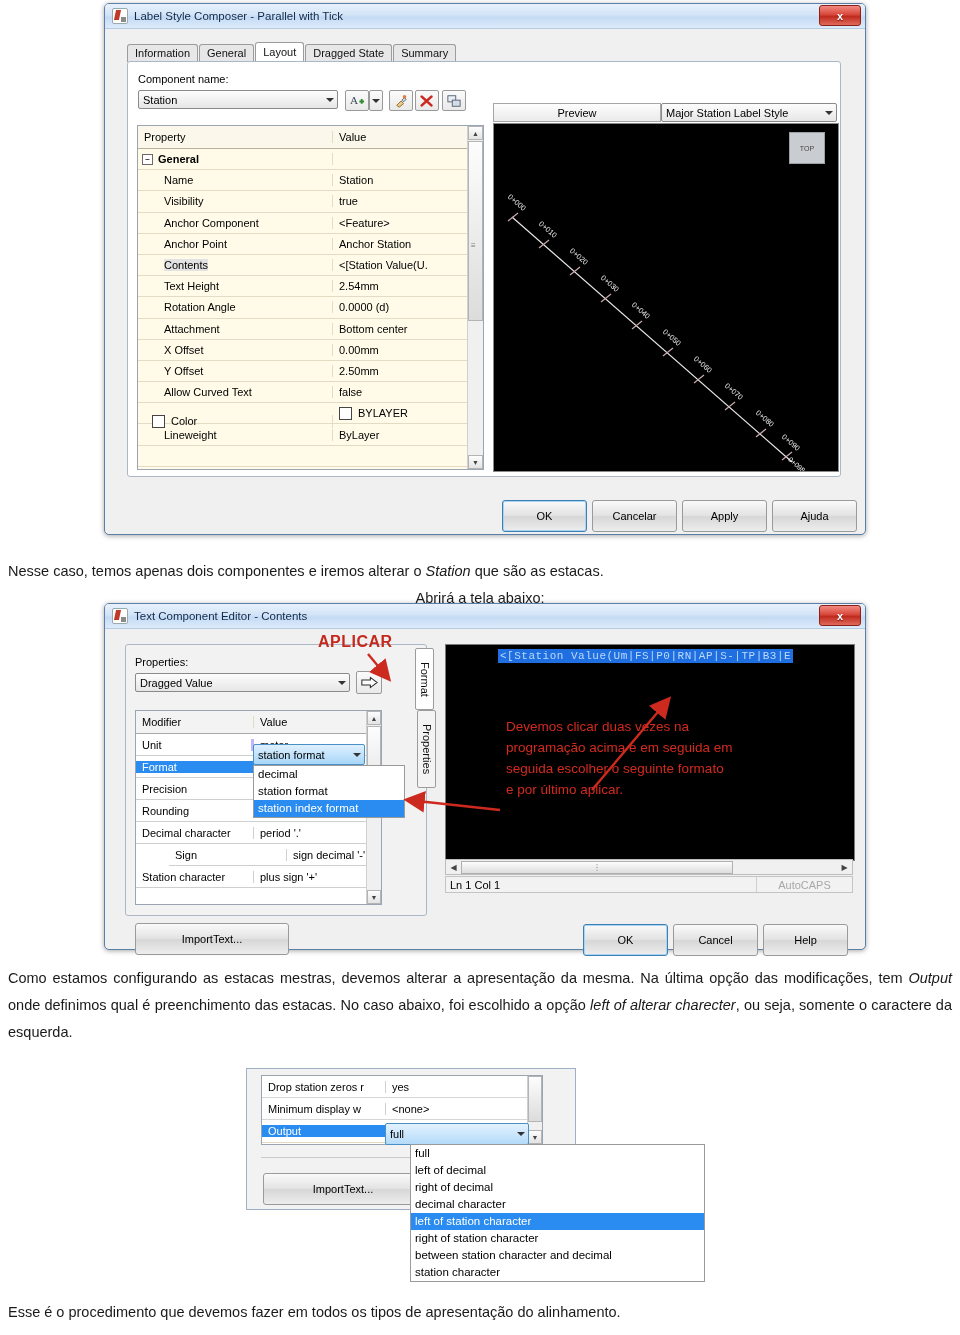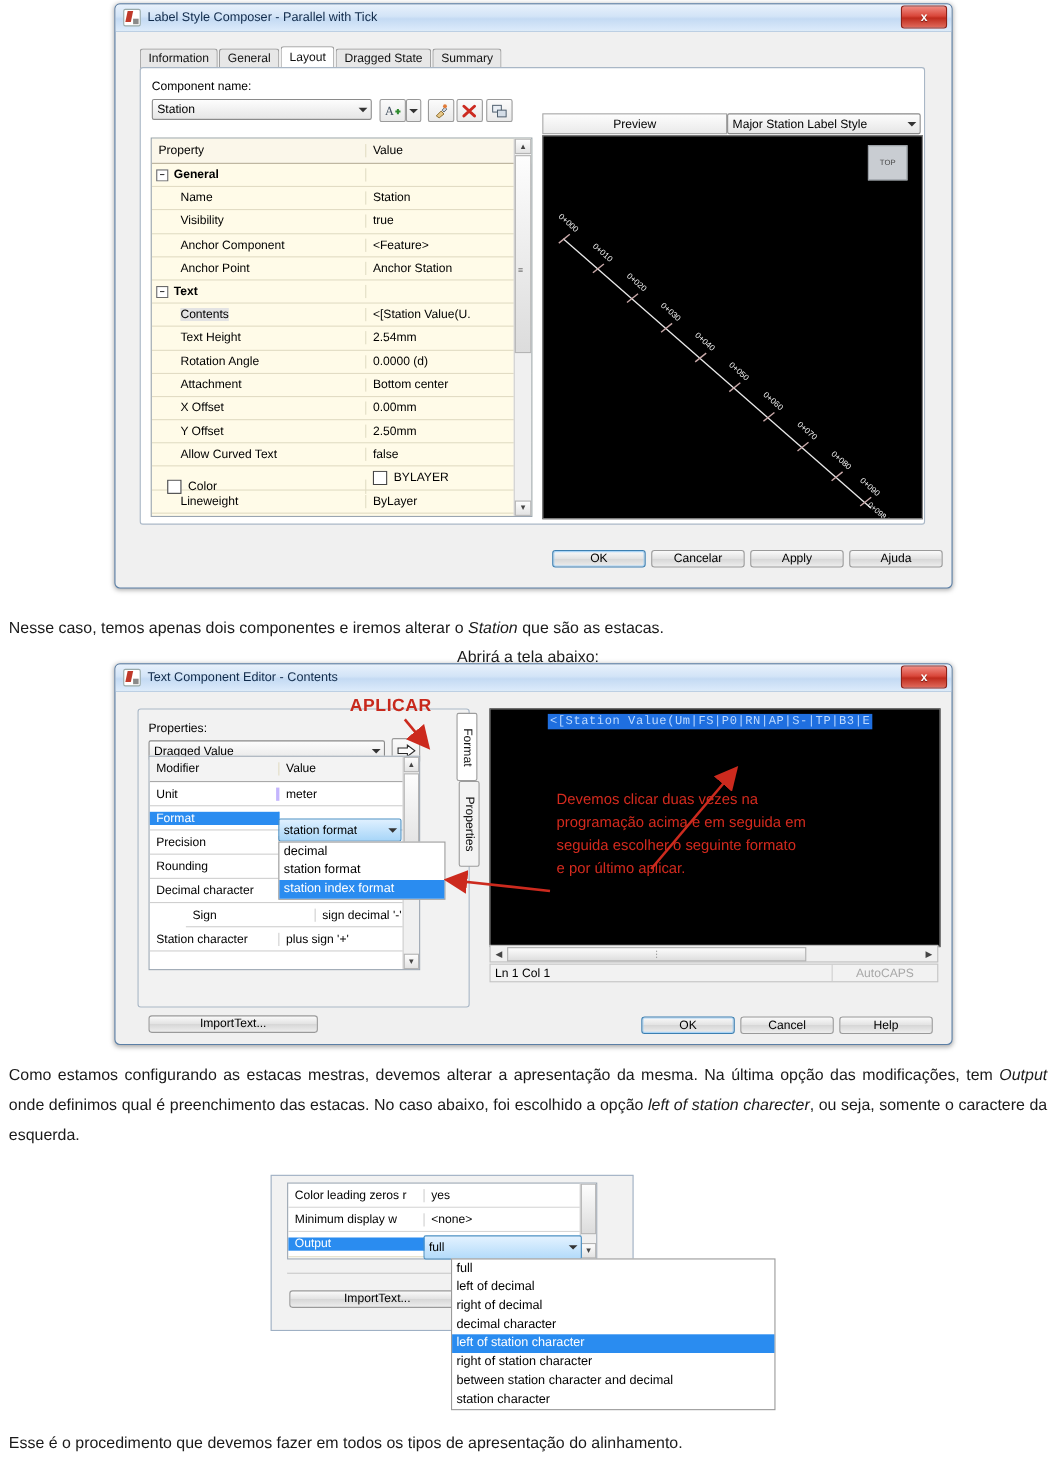--- a/index.html
+++ b/index.html
@@ -32,21 +32,21 @@
        border:1px solid #9c9c9c;border-bottom:none;border-top-left-radius:3px;border-top-right-radius:3px;
        margin-right:1px;color:#111;white-space:nowrap;}
   .tab.active{background:#fff;height:19px;line-height:19px;font-weight:normal;}
   
   .lbl{font-size:11px;color:#000;position:absolute;white-space:nowrap;}
   .combo{position:absolute;height:19px;background:linear-gradient(180deg,#fdfdfd,#e6e6e6);
          border:1px solid #8a8a8a;border-radius:2px;font-size:11px;display:flex;align-items:center;
          padding-left:4px;color:#000;box-sizing:border-box;}
   .combo .arrow{position:absolute;right:3px;top:50%;margin-top:-2px;width:0;height:0;
          border-left:4px solid transparent;border-right:4px solid transparent;border-top:4px solid #333;}
-  .btn{position:absolute;height:16px;background:linear-gradient(180deg,#fafafa,#e3e3e3 48%,#d7d7d7 52%,#ededed);
+  .btn{position:absolute;height:32px;background:linear-gradient(180deg,#fafafa,#e3e3e3 48%,#d7d7d7 52%,#ededed);
        border:1px solid #9a9a9a;border-radius:3px;font-size:11px;display:flex;align-items:center;
        justify-content:center;color:#000;box-sizing:border-box;}
   .btn.default{border:1px solid #3c7fb1;box-shadow:0 0 0 1px #aad4f5 inset;}
   .tbtn{position:absolute;height:21px;background:linear-gradient(180deg,#fbfbfb,#e9e9e9);
         border:1px solid #9a9a9a;border-radius:2px;box-sizing:border-box;
         display:flex;align-items:center;justify-content:center;}
   
   .grid{position:absolute;background:#fffbe8;border:1px solid #9aa5b1;box-sizing:border-box;overflow:hidden;}
   .grow{display:flex;height:20.2px;border-bottom:1px solid #e2dcc4;font-size:11px;align-items:center;}
   .ghead{background:#fbf7ea;border-bottom:1px solid #b9b09a;font-size:11px;}
@@ -187,26 +187,20 @@
       </div>
       <div class="grow">
         <div class="gname indent">Anchor Component</div>
         <div class="gval">&lt;Feature&gt;</div>
       </div>
       <div class="grow">
         <div class="gname indent">Anchor Point</div>
         <div class="gval">Anchor Station</div>
       </div>
       <div class="grow">
-        <div class="gname cat">
-          <span class="expander">–</span><span>Text</span>
-        </div>
-          <div class="gval"></div>
-      </div>
-      <div class="grow">
         <div class="gname indent">
           <span class="sel-soft">Contents</span>
         </div>
         <div class="gval">&lt;[Station Value(U.</div>
       </div>
       <div class="grow">
         <div class="gname indent">Text Height</div>
         <div class="gval">2.54mm</div>
       </div>
       <div class="grow">
@@ -318,21 +312,21 @@
     <div class="combo" style="left:30px;top:45px;width:215px;">
       <span>Dragged Value</span>
       <span class="arrow"></span>
     </div>
     <div class="tbtn" style="left:251px;top:43px;width:26px;height:23px;">
       <svg width="17" height="13" viewBox="0 0 20 14">
         <path d="M1 4 H11 V1 L19 7 L11 13 V10 H1 Z" fill="#fdfdfd" stroke="#2a2a2a" stroke-width="1.2"></path>
       </svg>
     </div>
 
-    <div class="grid" style="left:30px;top:59px;width:247px;height:195px;background:#fff;">
+    <div class="grid" style="left:30px;top:82px;width:247px;height:195px;background:#fff;">
       <div class="grow ghead" style="height:22px;background:#f3f3f3;border-bottom:1px solid #a9a9a9;">
         <div class="gname" style="width:118px;">Modifier</div>
         <div class="gval">Value</div>
       </div>
       <div class="grow" style="height:21px;border-bottom:1px solid #cfcfcf;">
         <div class="gname" style="width:118px;border-right:3px solid #c4b5fd;">Unit</div>
         <div class="gval">meter</div>
       </div>
       <div class="grow" style="height:21px;border-bottom:1px solid #cfcfcf;">
         <div class="gname" style="width:118px;background:#2a8cf0;color:#fff;border-right:1px solid #2a8cf0;">Format</div>
@@ -411,27 +405,27 @@
     <marker id="ah" markerWidth="9" markerHeight="9" refX="7" refY="4.5" orient="auto">
       <path d="M0,0 L9,4.5 L0,9 z" fill="#cc2a1e"></path>
     </marker>
   </defs>
   <path d="M368,654 L388,678" stroke="#cc2a1e" stroke-width="2.4" fill="none" marker-end="url(#ah)"></path>
   <path d="M592,790 L668,700" stroke="#cc2a1e" stroke-width="2.4" fill="none" marker-end="url(#ah)"></path>
   <path d="M500,810 L408,800" stroke="#cc2a1e" stroke-width="2.4" fill="none" marker-end="url(#ah)"></path>
 </svg>
 
 <div class="para" style="left:8px;top:965px;width:944px;text-align:justify;">
-  <span>Como estamos configurando as estacas mestras, devemos alterar a apresentação da mesma. Na última opção das modificações, tem </span><i>Output</i><span> onde definimos qual é preenchimento das estacas. No caso abaixo, foi escolhido a opção </span><i>left of station charecter</i><span>, ou seja, somente o caractere da esquerda.</span>
+  <span>Como estamos configurando as estacas mestras, devemos alterar a apresentação da mesma. Na última opção das modificações, tem </span><i>Output</i><span> onde definimos qual é preenchimento das estacas. No caso abaixo, foi escolhido a opção </span><i>left of alterar charecter</i><span>, ou seja, somente o caractere da esquerda.</span>
 </div>
 
 <div style="position:absolute;left:246px;top:1068px;width:330px;height:142px;background:#f2f2f2;border:1px solid #9fb0c4;box-sizing:border-box;">
   <div class="grid" style="left:14px;top:6px;width:282px;height:70px;background:#fff;">
     <div class="grow" style="height:21px;border-bottom:1px solid #d6d6d6;">
-      <div class="gname" style="width:124px;border-right:1px solid #cfcfcf;">Color leading zeros r</div>
+      <div class="gname" style="width:124px;border-right:1px solid #cfcfcf;">Drop station zeros r</div>
       <div class="gval">yes</div>
     </div>
     <div class="grow" style="height:21px;border-bottom:1px solid #d6d6d6;">
       <div class="gname" style="width:124px;border-right:1px solid #cfcfcf;">Minimum display w</div>
       <div class="gval">&lt;none&gt;</div>
     </div>
     <div class="grow" style="height:22px;">
       <div class="gname" style="width:124px;background:#2a8cf0;color:#fff;border-right:1px solid #2a8cf0;">Output</div>
       <div class="gval"></div>
     </div>

